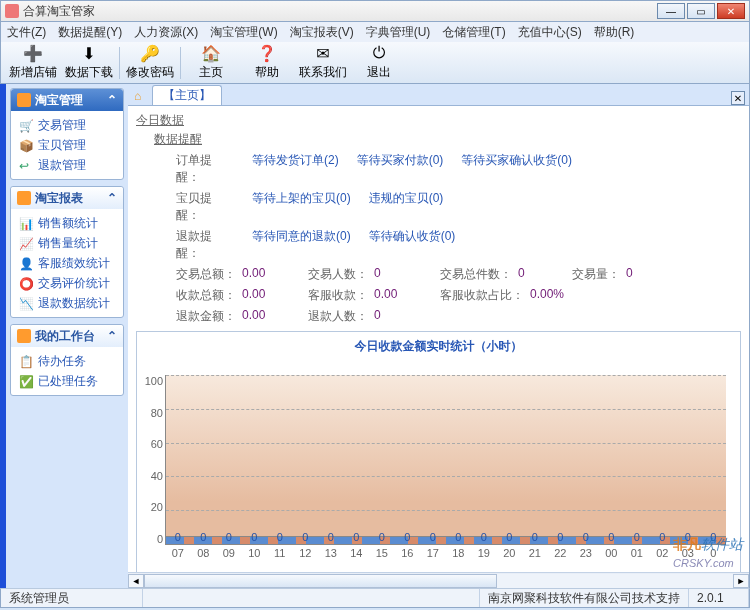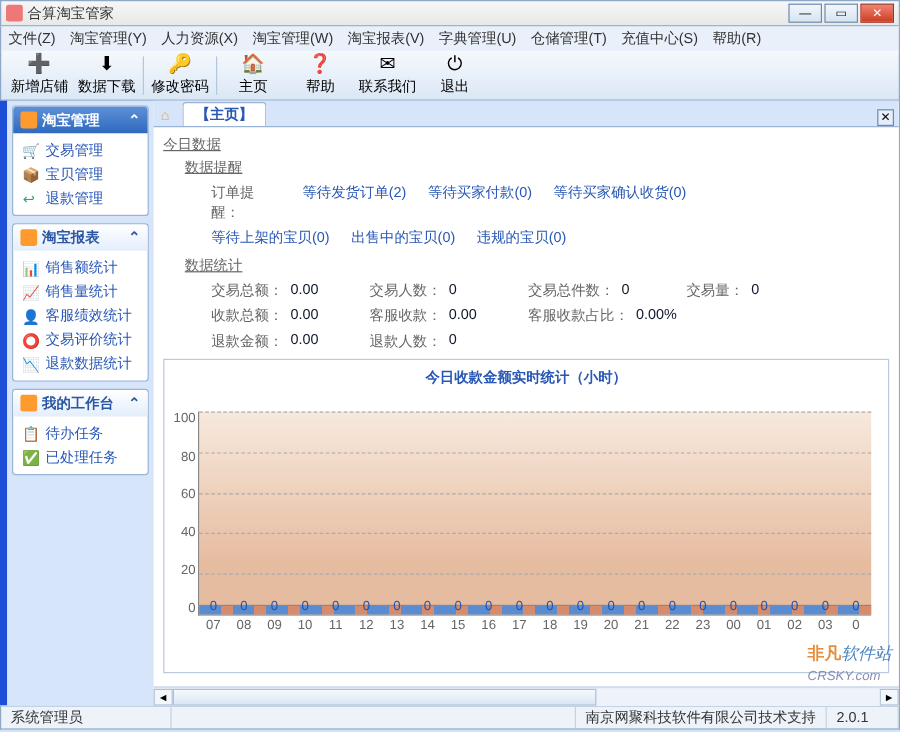--- a/index.html
+++ b/index.html
@@ -28,31 +28,31 @@
 .phead2 { background: linear-gradient(#fff,#e3eefc); color: #2b57a2; }
 .phead .pico { width: 14px; height: 14px; background: #ff9b2e; border-radius: 2px; margin-right: 4px; display:inline-block; }
 .phead .chev { margin-left: auto; }
 .pitems { padding: 4px 0; }
 .pitem { display: flex; align-items: center; height: 20px; padding: 0 8px; color: #2857b5; cursor: default; gap: 5px; }
 .pitem .pi { width: 14px; height: 12px; display:inline-block; }
 
 .content { flex: 1; background: #fff; display: flex; flex-direction: column; position: relative; }
 .tabstrip { height: 22px; background: #d6e5fa; border-bottom: 1px solid #9ab4d6; display: flex; align-items: flex-end; padding-left: 4px; }
 .tabstrip .home { width: 16px; height: 16px; color: #e8a23a; margin: 0 2px; }
-.tab { height: 20px; padding: 0 10px; background: #fff; border: 1px solid #9ab4d6; border-bottom: none; border-radius: 3px 3px 0 0; color: #2857b5; font-weight: bold; display: flex; align-items: center; }
+.tab { height: 20px; padding: 0 10px; background: #fff; border: 1px solid #9ab4d6; border-bottom: none; border-radius: 3px 3px 0 0; color: #2857b5; font-weight: normal; display: flex; align-items: center; }
 .tabclose { margin-left: auto; margin-right: 4px; width: 14px; height: 14px; border: 1px solid #6c8aad; background: #e6eefb; font-size: 10px; display: flex; align-items: center; justify-content: center; cursor: default; }
 
 .page { flex: 1; overflow: hidden; padding: 4px 8px 0 8px; color: #444; }
 .sect { color: #666; margin: 2px 0 2px 0; text-decoration: underline; }
 .row { display: flex; padding: 2px 0 2px 40px; gap: 18px; }
 .lbl { color: #666; width: 58px; }
 .lnk { color: #2857b5; cursor: default; }
 .statsrow { display: flex; padding: 2px 0 2px 40px; gap: 6px; }
 .statsrow .k { color: #666; white-space: nowrap; }
-.statsrow .v { color: #0f172a; min-width: 48px; }
+.statsrow .v { color: #701a75; min-width: 48px; }
 
 .chartbox { border: 1px solid #b8c9df; margin-top: 4px; height: 262px; position: relative; }
 .chartttl { text-align: center; color: #2857b5; font-weight: bold; padding: 6px 0 2px; }
 .chart { position: relative; height: 198px; margin: 0 14px 0 28px; }
 .ylabels { position: absolute; left: -24px; top: 0; height: 170px; display: flex; flex-direction: column; justify-content: space-between; color: #666; font-size: 11px; text-align: right; width: 22px; }
 .plot { position: absolute; left: 0; right: 0; top: 0; height: 170px; background: linear-gradient(#f7e9dd,#e6bca0 75%, #e6bca0); border-left: 1px solid #888; border-bottom: 1px solid #888; }
 .grid { position: absolute; left: 0; right: 0; border-top: 1px dashed #aaa; }
 .bars { position: absolute; left: 0; right: 0; bottom: 0; height: 8px; background: repeating-linear-gradient(90deg,#5a8cd1 0 18px,#d78b6a 18px 28px); border-top: 1px solid #888; }
 .xlabels { position: absolute; left: 0; right: 0; top: 172px; display: flex; color: #666; font-size: 11px; }
 .xlabels span { flex: 1; text-align: center; }
@@ -80,21 +80,21 @@
   <span class="ttl">合算淘宝管家</span>
   <div class="winbtns">
     <div class="winbtn">—</div>
     <div class="winbtn">▭</div>
     <div class="winbtn close">✕</div>
   </div>
 </div>
 
 <div class="menubar" id="menubar">
     <span>文件(Z)</span>
-    <span>淘宝管理(Y)</span>
+    <span>数据提醒(Y)</span>
     <span>人力资源(X)</span>
     <span>淘宝管理(W)</span>
     <span>淘宝报表(V)</span>
     <span>字典管理(U)</span>
     <span>仓储管理(T)</span>
     <span>充值中心(S)</span>
     <span>帮助(R)</span>
   </div>
 
 <div class="toolbar" id="toolbar">
@@ -200,26 +200,30 @@
       <div class="sect">今日数据</div>
       <div class="sect" style="padding-left:18px">数据提醒</div>
 
       <div class="row">
         <span class="lbl">订单提醒：</span>
         <span class="lnk">等待发货订单(2)</span>
         <span class="lnk">等待买家付款(0)</span>
         <span class="lnk">等待买家确认收货(0)</span>
       </div>
       <div class="row">
+        <span class="lbl">宝贝提醒：</span>
         <span class="lnk">等待上架的宝贝(0)</span>
-        <span class="lnk">出售中的宝贝(0)</span>
         <span class="lnk">违规的宝贝(0)</span>
       </div>
-
-      <div class="sect" style="padding-left:18px;margin-top:4px">数据统计</div>
+      <div class="row">
+        <span class="lbl">退款提醒：</span>
+        <span class="lnk">等待同意的退款(0)</span>
+        <span class="lnk">等待确认收货(0)</span>
+      </div>
+
       <div class="statsrow" id="s1">
           <span class="k">交易总额：</span>
           <span class="v" style="min-width:60px">0.00</span>
           <span class="k">交易人数：</span>
           <span class="v" style="min-width:60px">0</span>
           <span class="k">交易总件数：</span>
           <span class="v" style="min-width:48px">0</span>
           <span class="k">交易量：</span>
           <span class="v" style="min-width:30px">0</span>
         </div>

